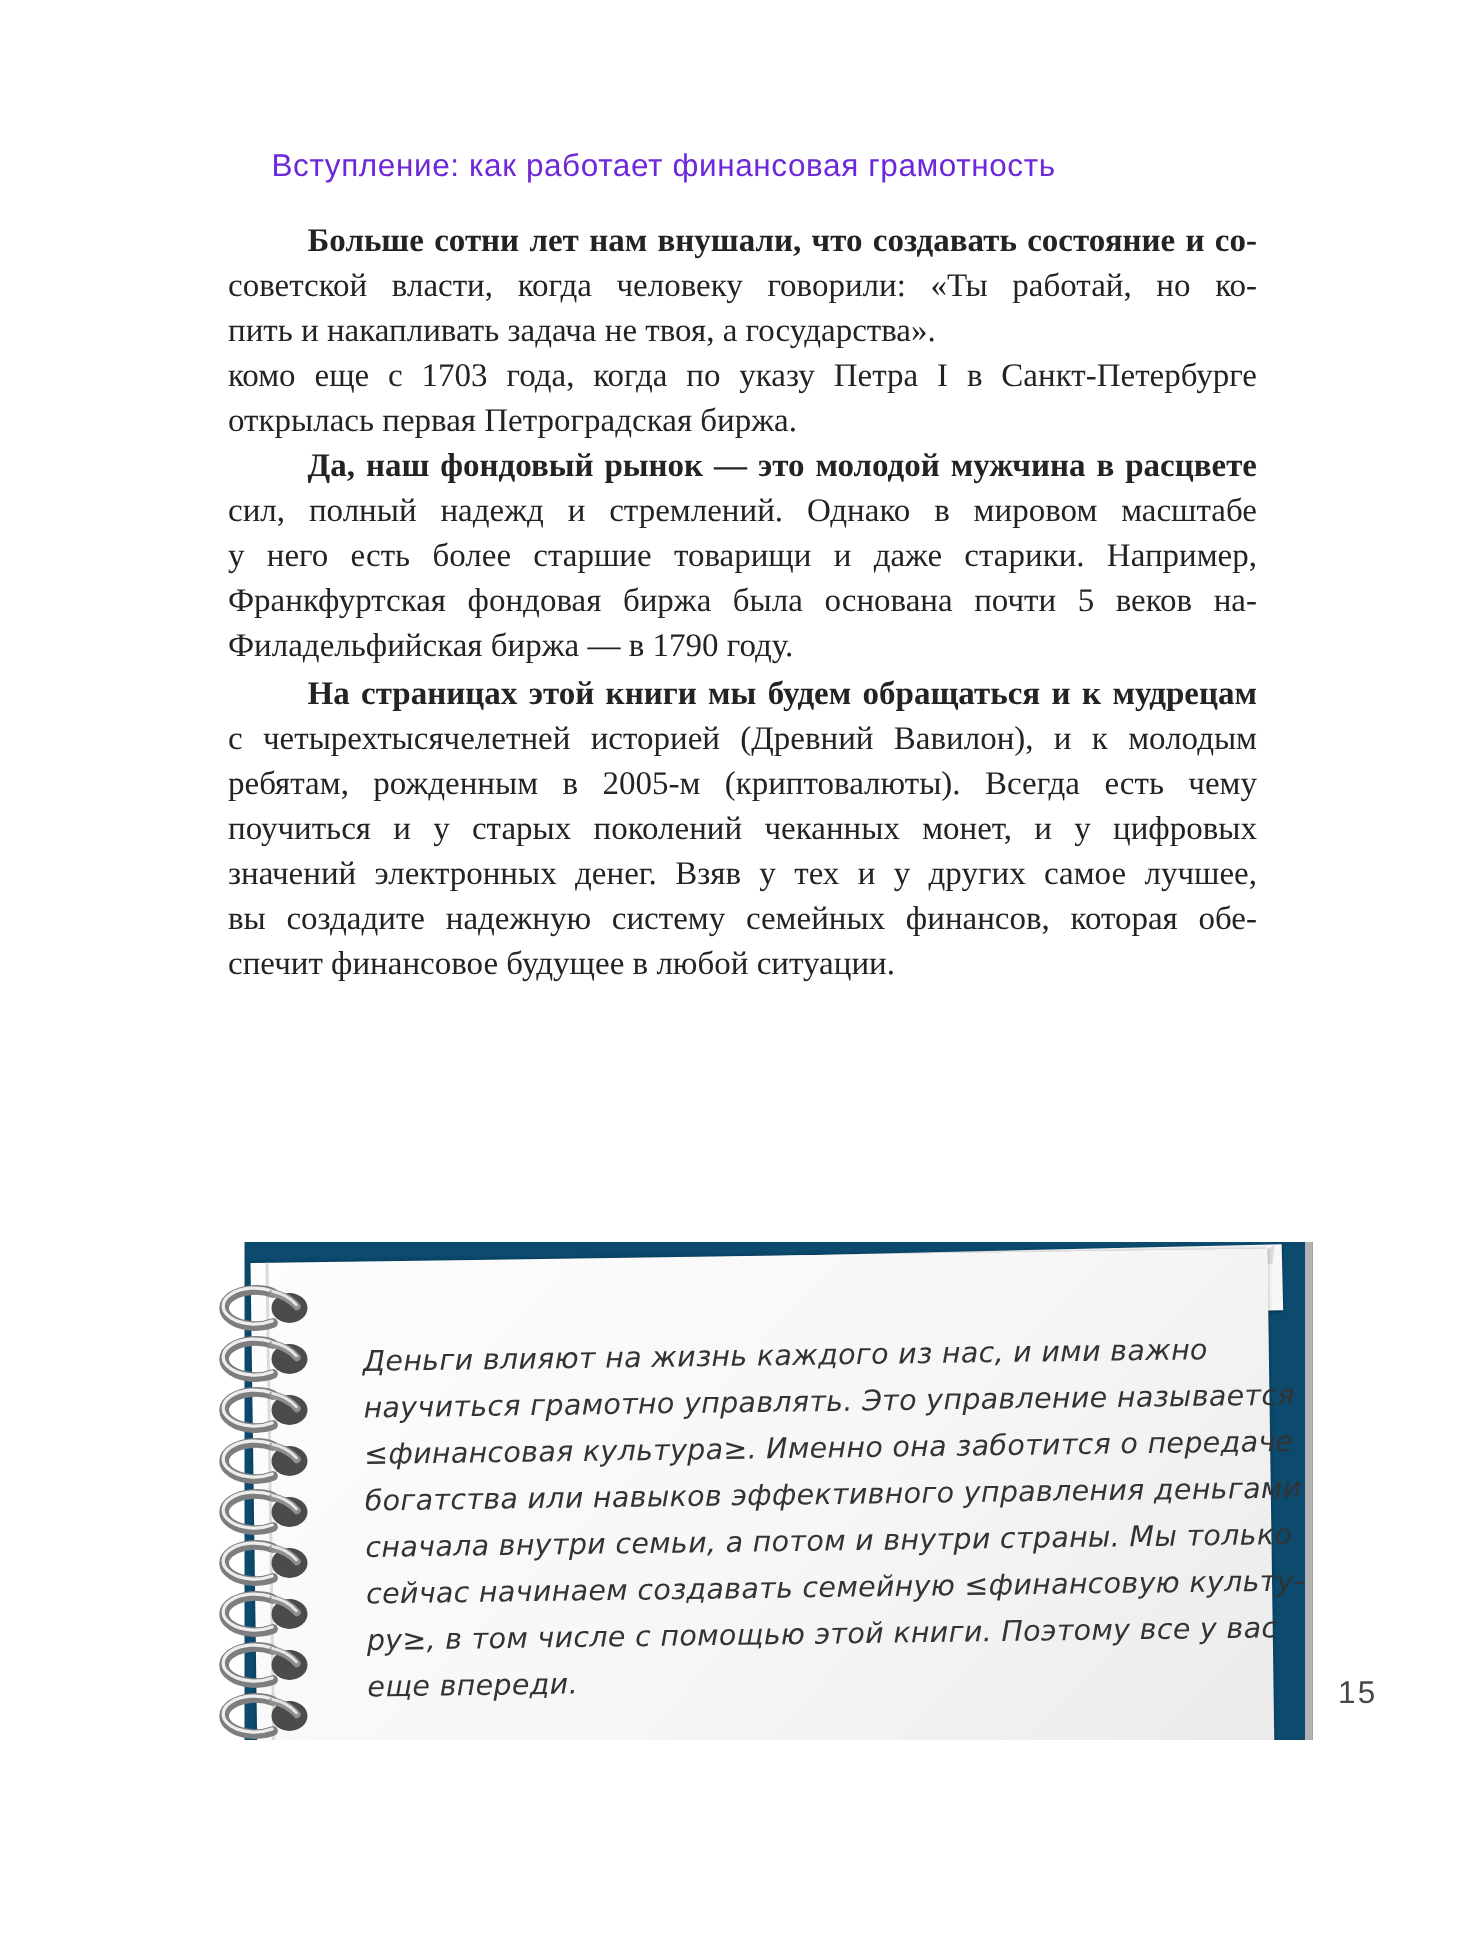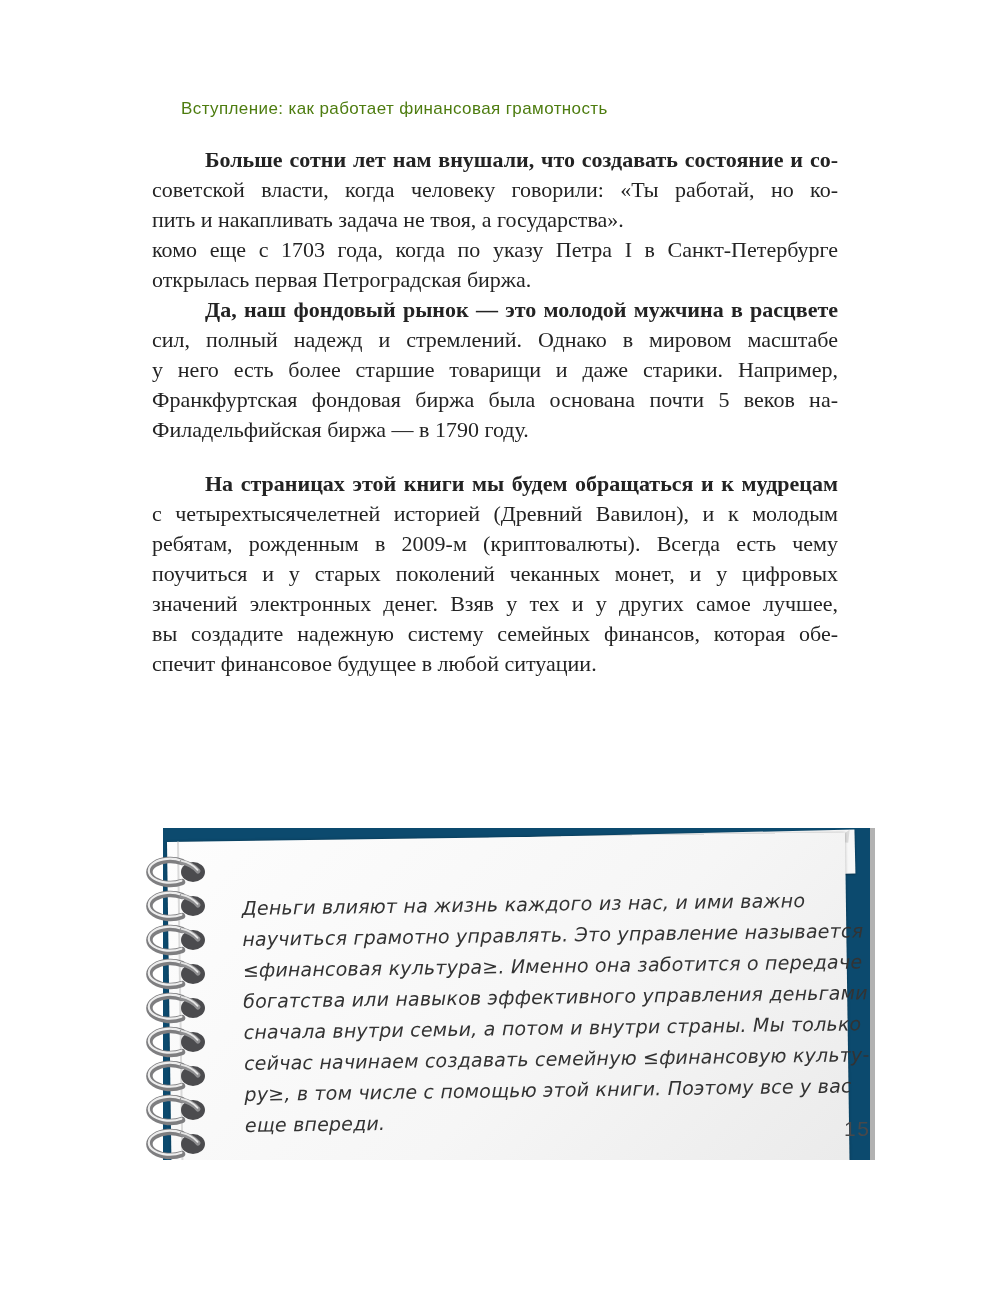--- a/index.html
+++ b/index.html
@@ -3,27 +3,27 @@
 <meta charset="utf-8">
 <style>
   html,body{margin:0;padding:0;}
   body{width:986px;height:1299px;position:relative;background:#ffffff;overflow:hidden;
        font-family:"Liberation Serif", serif;}
 
   
   .running-header{
     position:absolute;left:181px;top:99px;
     font-family:"Liberation Sans", sans-serif;
-    font-size:17px;letter-spacing:0.4px;color:#4d7c0f;
+    font-size:21px;letter-spacing:0.4px;color:#6d28d9;
   }
 
   
   .body-col{position:absolute;left:152px;top:145px;width:686px;color:#232323;}
   .para{margin:0;}
-  .para.sp{margin-top:24px;}
+  .para.sp{margin-top:2px;}
   .bl{
     width:686px;height:30px;line-height:30px;font-size:22px;
     text-align:justify;text-align-last:justify;box-sizing:border-box;
   }
   .bl.first{padding-left:53px;font-weight:bold;}
   .bl.last{text-align-last:left;}
 
   
   .photo{
     position:absolute;left:163px;top:828px;width:712px;height:332px;
@@ -52,21 +52,21 @@
     font-family:"DejaVu Sans", sans-serif;font-style:italic;
     font-size:19px;line-height:31px;color:#333333;letter-spacing:0.2px;
   }
   .hl{height:31px;white-space:nowrap;}
 
   
   .binding{position:absolute;left:142px;top:855px;width:64px;height:310px;}
 
   
   .page-number{
-    position:absolute;left:824px;top:1117px;
+    position:absolute;left:872px;top:1117px;
     font-family:"Liberation Sans", sans-serif;font-weight:300;
     font-size:21px;letter-spacing:1.5px;color:#48484a;padding-left:20px;
   }
 </style>
 </head>
 <body>
 
 <div class="running-header">Вступление: как работает финансовая грамотность</div>
 
 <div class="body-col">
@@ -82,21 +82,21 @@
   <div class="para">
     <div class="bl first">Да, наш фондовый рынок — это молодой мужчина в расцвете</div>
     <div class="bl">сил, полный надежд и стремлений. Однако в мировом масштабе</div>
     <div class="bl">у него есть более старшие товарищи и даже старики. Например,</div>
     <div class="bl">Франкфуртская фондовая биржа была основана почти 5 веков на-</div>
     <div class="bl last">Филадельфийская биржа — в 1790 году.</div>
   </div>
   <div class="para sp">
     <div class="bl first">На страницах этой книги мы будем обращаться и к мудрецам</div>
     <div class="bl">с четырехтысячелетней историей (Древний Вавилон), и к молодым</div>
-    <div class="bl">ребятам, рожденным в 2009-м (криптовалюты). Всегда есть чему</div>
+    <div class="bl">ребятам, рожденным в 2005-м (криптовалюты). Всегда есть чему</div>
     <div class="bl">поучиться и у старых поколений чеканных монет, и у цифровых</div>
     <div class="bl">значений электронных денег. Взяв у тех и у других самое лучшее,</div>
     <div class="bl">вы создадите надежную систему семейных финансов, которая обе-</div>
     <div class="bl last">спечит финансовое будущее в любой ситуации.</div>
   </div>
 </div>
 
 <div class="photo">
   <div class="backsheet"></div>
   <div class="fold"></div>

